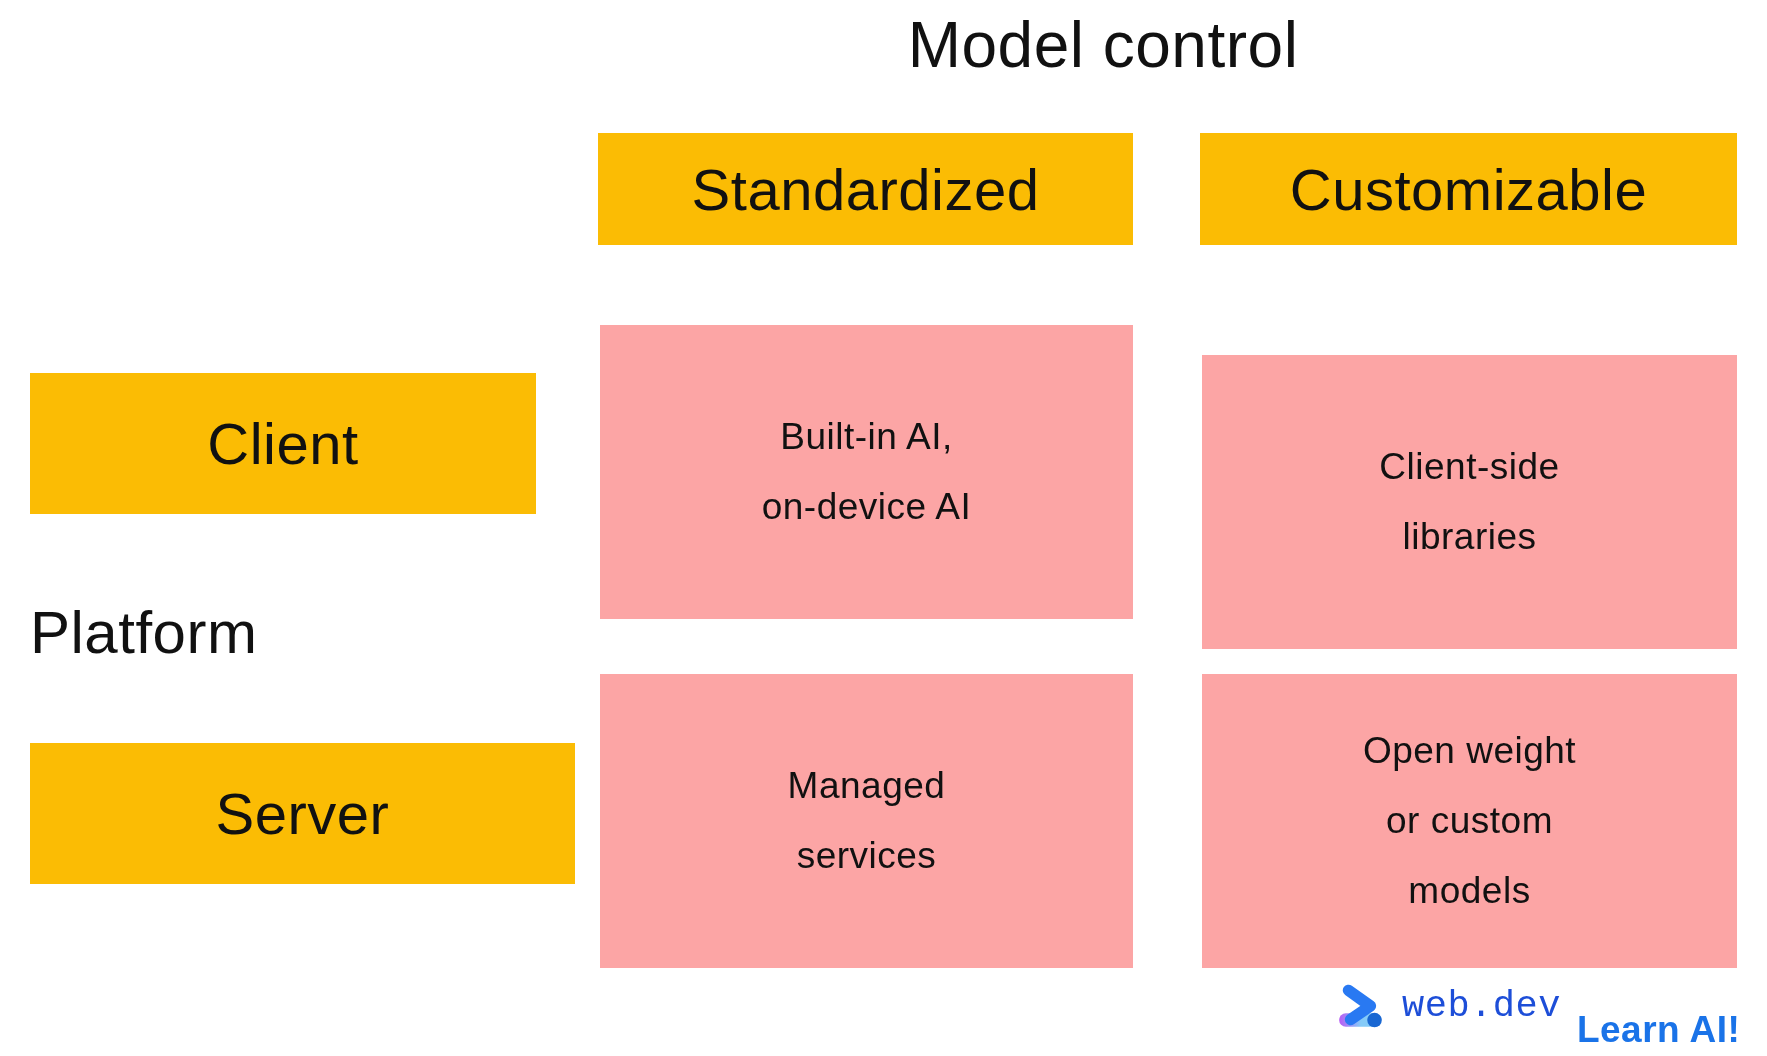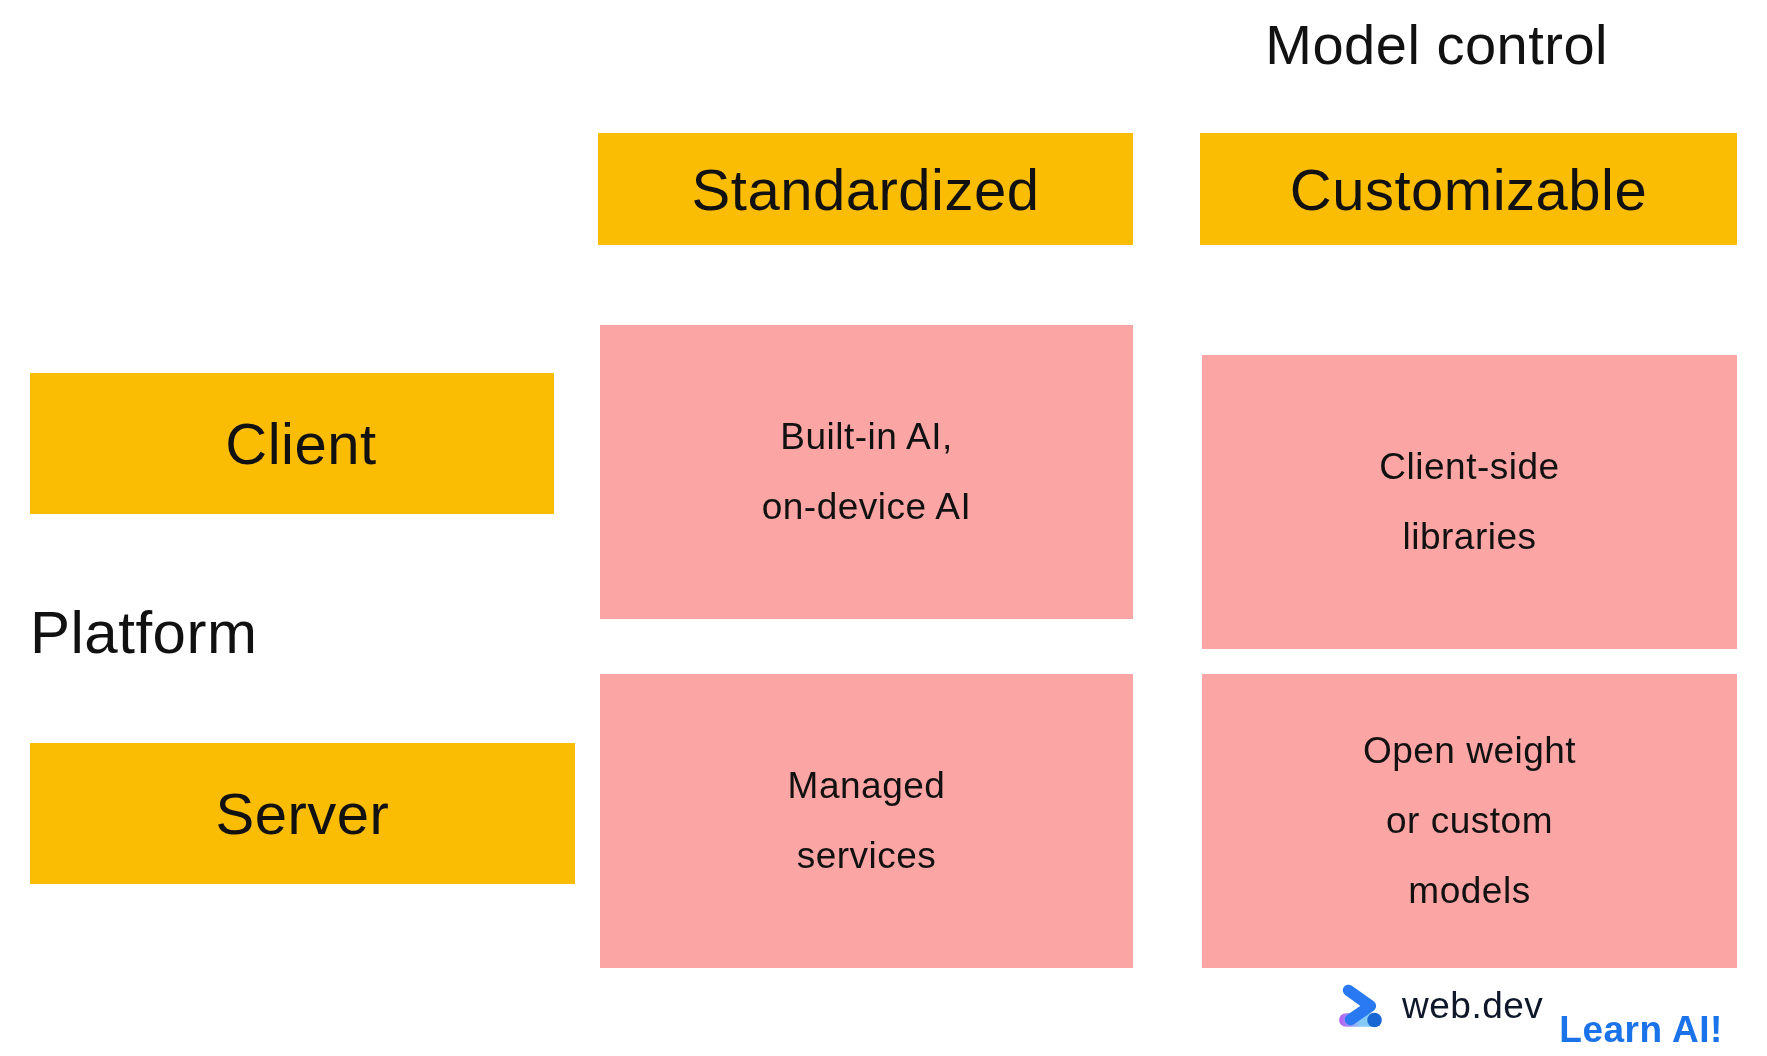--- a/index.html
+++ b/index.html
@@ -10,39 +10,39 @@
     background: #ffffff;
     font-family: "Liberation Sans", sans-serif;
     color: #111111;
     overflow: hidden;
   }
   .title {
     position: absolute;
     left: 598px;
     top: 12px;
     width: 1010px;
-    text-align: right;
-    font-size: 56px;
+    text-align: center;
+    font-size: 64px;
     line-height: 66px;
     font-weight: 500;
     letter-spacing: 0.5px;
   }
   .hdr {
     position: absolute;
     background: #FBBC04;
     display: flex;
     align-items: center;
     justify-content: center;
     font-size: 58px;
     font-weight: 500;
     letter-spacing: 0.5px;
   }
   .hdr-std  { left: 598px;  top: 133px; width: 535px; height: 112px; }
   .hdr-cust { left: 1200px; top: 133px; width: 537px; height: 112px; }
-  .row-client { left: 30px; top: 373px; width: 506px; height: 141px; padding-left: 18px; }
+  .row-client { left: 30px; top: 373px; width: 506px; height: 141px; }
   .row-server { left: 30px; top: 743px; width: 545px; height: 141px; }
   .axis-label {
     position: absolute;
     left: 30px;
     top: 598px;
     width: 506px;
     text-align: left;
     font-size: 60px;
     line-height: 70px;
     font-weight: 500;
@@ -70,23 +70,24 @@
     left: 1336px;
     top: 978px;
     height: 56px;
     display: flex;
     align-items: center;
     gap: 16px;
   }
   .logo-mark { width: 50px; height: 50px; display: block; }
   .brand {
     font-size: 37px;
-    color: #0f172a;
+    color: #1d4ed8;
     font-weight: 400;
     letter-spacing: 0.5px;
+    font-family: Liberation Mono, monospace;
   }
   .tagline {
     font-size: 37px;
     color: #1A73E8;
     font-weight: 700;
     letter-spacing: 0.5px;
     margin-top: 48px;
   }
 </style>
 </head>

